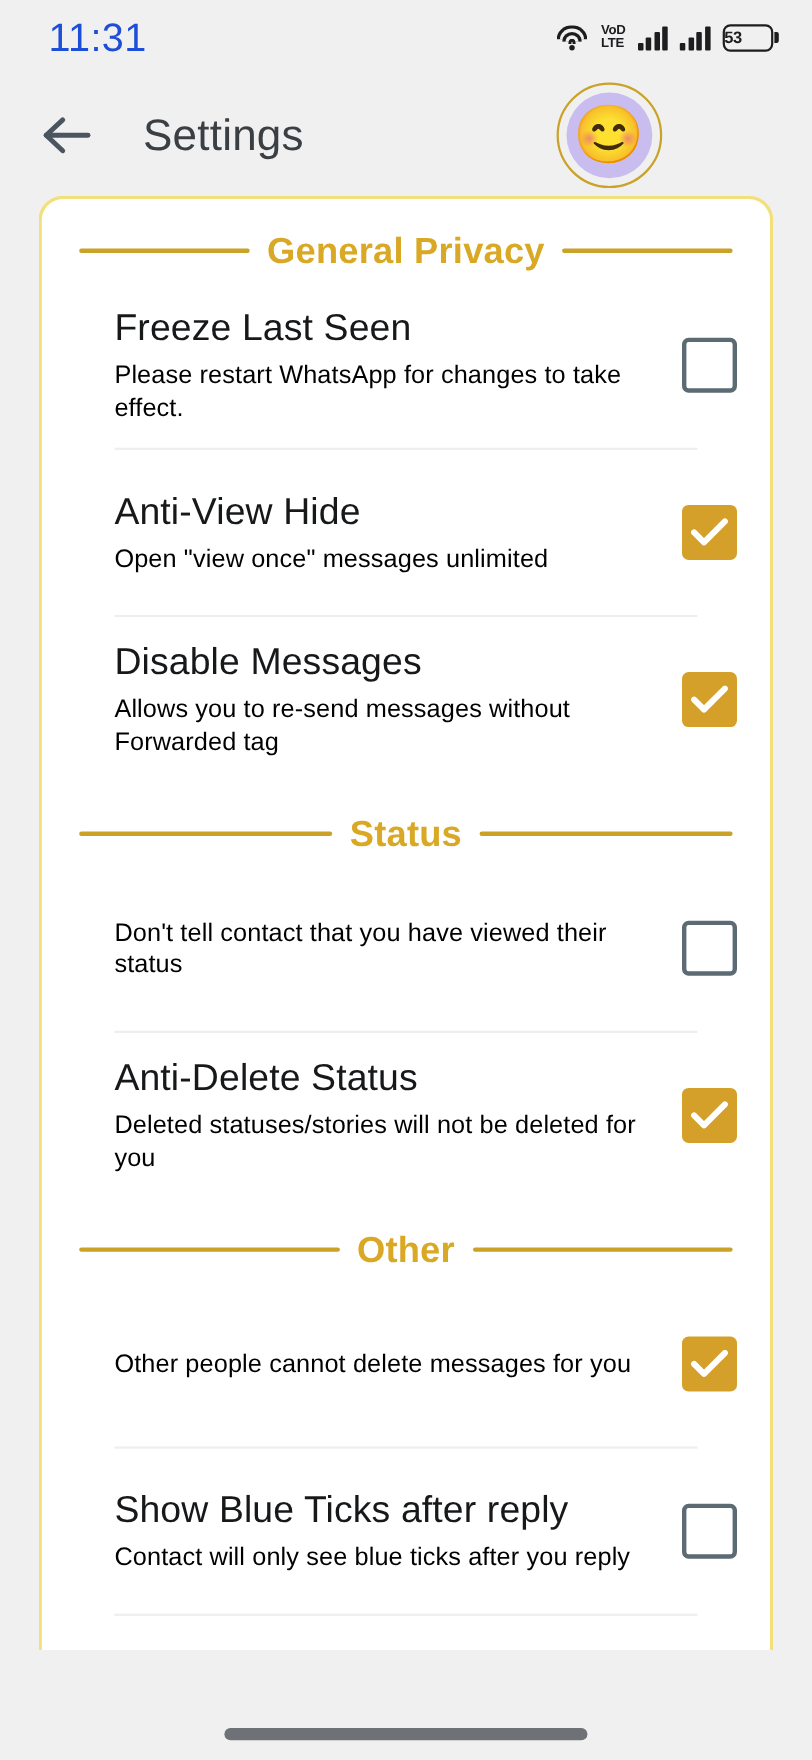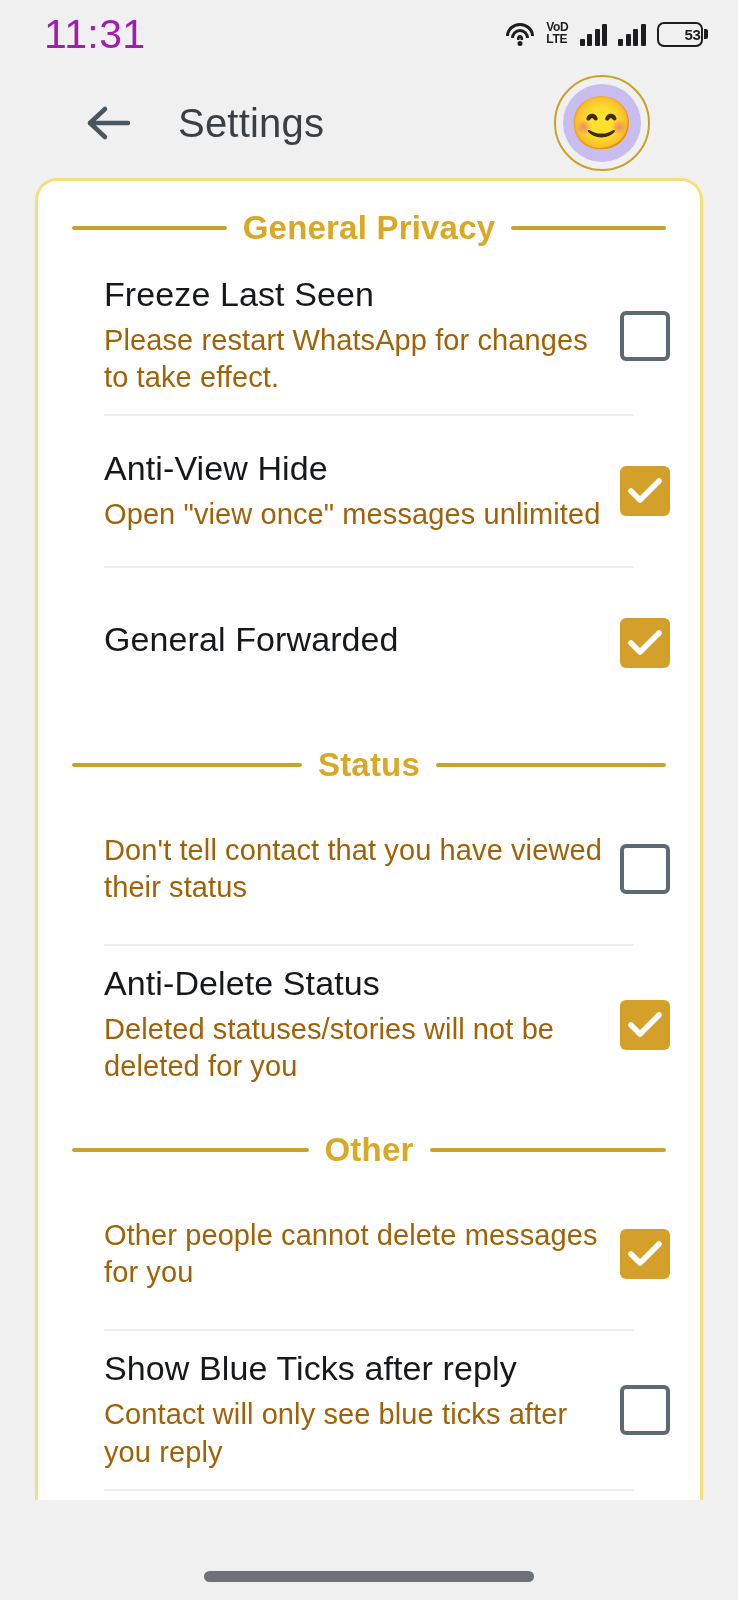--- a/index.html
+++ b/index.html
@@ -10,21 +10,21 @@
     overflow:hidden;
   }
   .phone { position:relative; width:738px; height:1600px; background:#f0f0f0; }
 
   
   .statusbar {
     position:absolute; top:0; left:0; width:738px; height:68px;
     display:flex; align-items:center; justify-content:space-between;
     padding:0 30px 0 44px;
   }
-  .clock { font-size:41px; color:#a21caf; letter-spacing:.4px; }
+  .clock { font-size:36px; color:#1d4ed8; letter-spacing:.4px; }
   .status-icons { display:flex; align-items:center; gap:11px; }
 
   
   .ico-wifi { width:30px; height:24px; position:relative; }
   .ico-wifi i {
     position:absolute; left:50%; transform:translateX(-50%);
     border:3.2px solid #1d1d1f; border-bottom:none;
     border-radius:50% 50% 0 0 / 100% 100% 0 0;
   }
   .ico-wifi i.a { width:28px; height:13px; top:1px; }
@@ -43,30 +43,30 @@
   .ico-sig span { width:5px; background:#1d1d1f; border-radius:1px; }
   .ico-sig span:nth-child(1){ height:7px; }
   .ico-sig span:nth-child(2){ height:12px; }
   .ico-sig span:nth-child(3){ height:17px; }
   .ico-sig span:nth-child(4){ height:22px; }
 
   
   .ico-batt { display:flex; align-items:center; }
   .ico-batt .body {
     width:46px; height:25px; border:2.6px solid #1d1d1f; border-radius:7px;
-    display:flex; align-items:center; justify-content:flex-end;
+    display:flex; align-items:center; justify-content:flex-start;
   }
   .ico-batt .lvl { font-size:15px; font-weight:bold; color:#1d1d1f; letter-spacing:-.4px; }
   .ico-batt .cap { width:4px; height:10px; background:#1d1d1f;
     border-radius:0 2px 2px 0; margin-left:1.5px; }
 
   
   .appbar {
     position:absolute; top:68px; left:0; width:634px; height:110px;
-    display:flex; align-items:center;margin-left:48px;
+    display:flex; align-items:center;
   }
   .back-btn {
     width:58px; height:58px; margin-left:32px;
     display:flex; align-items:center; justify-content:center;
   }
   .back-btn svg { display:block; }
   .appbar-title {
     font-size:40px; color:#3a3f44; margin-left:40px; letter-spacing:.2px;
   }
   .avatar-wrap {
@@ -105,21 +105,21 @@
   .row {
     display:flex; align-items:center;
     padding:18px 30px 18px 66px;
     min-height:150px;
   }
   .row .texts { flex:1; padding-right:18px; }
   .row .title {
     font-size:34px; color:#16181a; letter-spacing:.1px; margin-bottom:8px;
   }
   .row .sub {
-    font-size:29px; color:#a16207; line-height:1.28; letter-spacing:.1px;
+    font-size:23px; color:#000000; line-height:1.28; letter-spacing:.1px;
   }
   .divider { height:2px; background:#eceef0; margin:0 66px 0 66px; }
 
   
   .cbox { width:50px; height:50px; flex:0 0 50px; border-radius:6px;
     display:flex; align-items:center; justify-content:center; }
   .cbox.off { border:4px solid #5c6b73; background:#fff; }
   .cbox.on  { background:#d4a029; }
   .cbox.on svg { display:block; }
 
@@ -218,21 +218,22 @@
       <div class="cbox on">
         <svg width="34" height="26" viewBox="0 0 34 26">
             <path d="M3 13 L12 22 L31 3" stroke="#fff" stroke-width="5.5" fill="none" stroke-linecap="round" stroke-linejoin="round"></path>
           </svg>
       </div>
     </div>
     <div class="divider"></div>
 
     <div class="row">
       <div class="texts">
-        <div class="title">General Forwarded</div>
+        <div class="title">Disable Messages</div>
+        <div class="sub">Allows you to re-send messages without Forwarded tag</div>
       </div>
       <div class="cbox on">
         <svg width="34" height="26" viewBox="0 0 34 26">
             <path d="M3 13 L12 22 L31 3" stroke="#fff" stroke-width="5.5" fill="none" stroke-linecap="round" stroke-linejoin="round"></path>
           </svg>
       </div>
     </div>
 
     <div class="sec-head">
       <div class="rule"></div>

